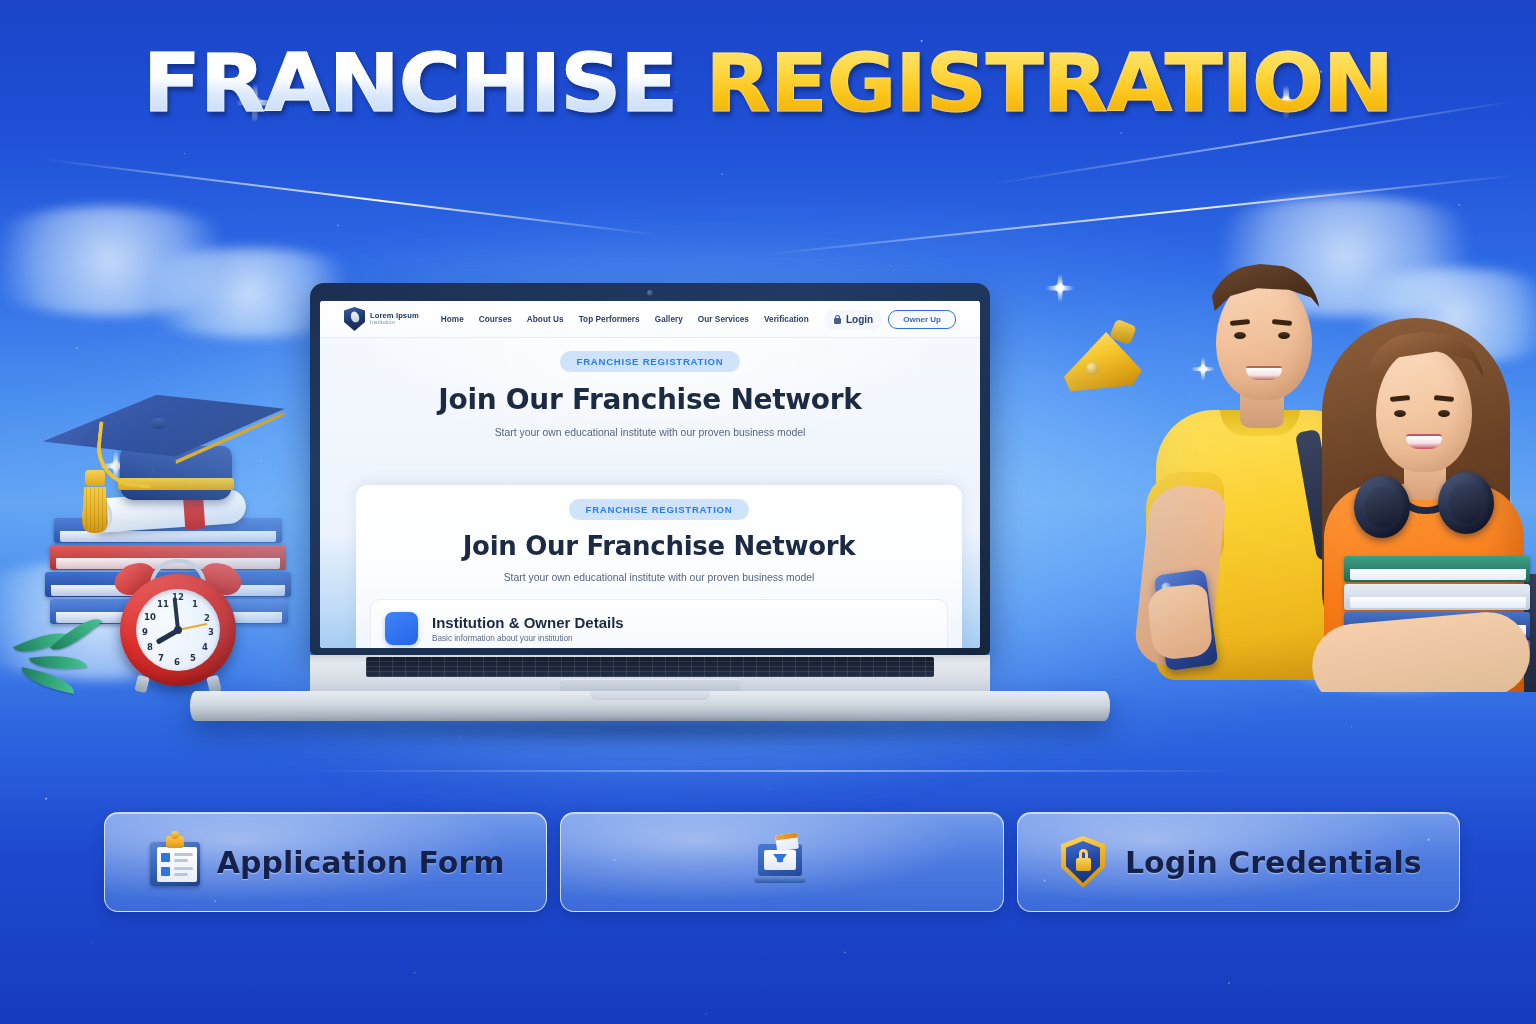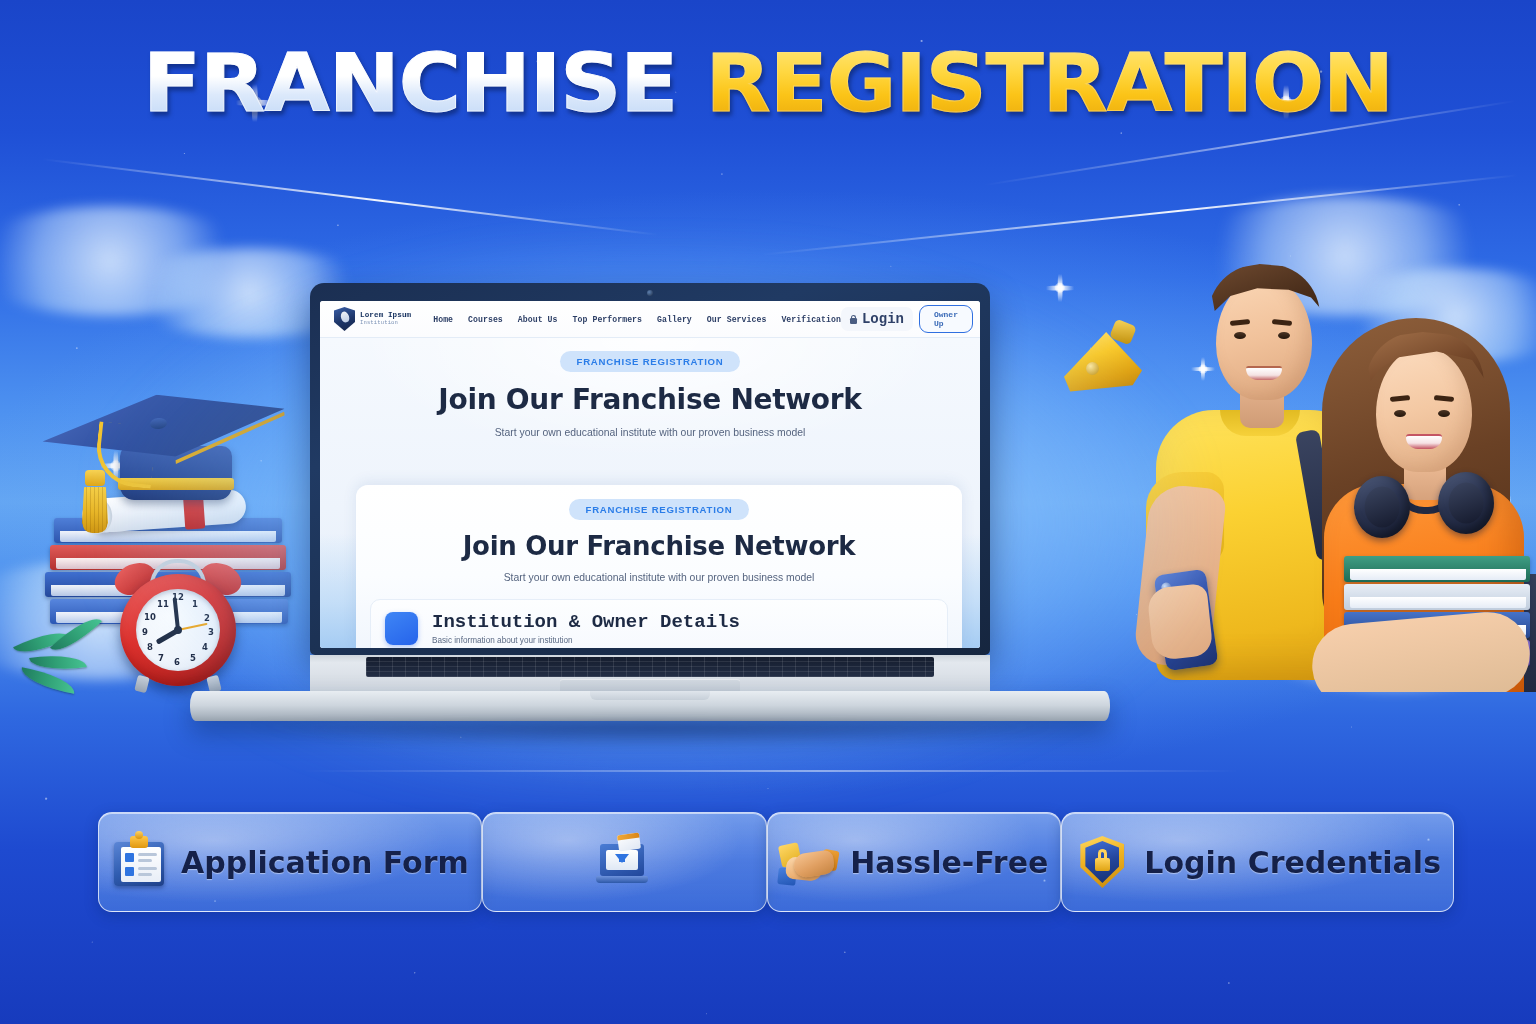--- a/index.html
+++ b/index.html
@@ -186,23 +186,23 @@
     overflow: hidden;
     background: linear-gradient(180deg, #f3f7fd 0%, #eaf2fc 45%, #dfeaf8 100%);
     position: relative;
   }
 
   
   #site-nav {
     height: 37px;
     background: linear-gradient(180deg,#ffffff 0%, #fbfcfe 100%);
     display: flex; align-items: center;
-    padding: 0 14px;
+    padding: 0 24px;
     border-bottom: 1px solid #e3ecf7;
-    position: relative; z-index: 4; font-family: Liberation Mono, monospace;
+    position: relative; z-index: 4;
   }
   #site-logo { display: flex; align-items: center; gap: 5px; flex: 0 0 auto; }
   #logo-shield {
     width: 21px; height: 24px; flex: 0 0 auto;
     background: linear-gradient(160deg, #3a5fa8 0%, #1d3568 55%, #16264b 100%);
     clip-path: polygon(50% 0%, 100% 15%, 100% 62%, 50% 100%, 0% 62%, 0% 15%);
     position: relative;
     box-shadow: 0 1px 2px rgba(10,30,70,.35);
   }
   #logo-shield::after {
@@ -226,21 +226,21 @@
   }
   #nav-right { margin-left: auto; display: flex; align-items: center; gap: 6px; }
   #login-chip {
     display: flex; align-items: center; gap: 5px;
     padding: 4px 9px; border-radius: 7px;
     background: #f4f7fc;
   }
   #lock-icon { width: 7px; height: 9px; position: relative; flex: 0 0 auto; }
   #lock-icon .body { position:absolute; bottom:0; left:0; width:7px; height:5.4px; border-radius:1.2px; background:#4a5d82; }
   #lock-icon .shackle { position:absolute; top:0; left:1.4px; width:4.2px; height:4.4px; border:1.3px solid #4a5d82; border-bottom:none; border-radius:3px 3px 0 0; }
-  #login-label { font-size: 14px; font-weight: bold; color: #2f4168; filter: blur(.3px); }
+  #login-label { font-size: 10px; font-weight: bold; color: #2f4168; filter: blur(.3px); }
   #signup-btn {
     padding: 4px 14px; border-radius: 9px;
     border: 1.4px solid #2f6fe0;
     background: #f7faff;
     font-size: 8px; font-weight: bold; color: #3b6bb8;
     filter: blur(.35px);
   }
 
   
   #screen-body { position: relative; height: 310px; }
@@ -307,21 +307,21 @@
     display: flex; align-items: center;
     padding: 0 14px;
     gap: 14px;
     text-align: left;
   }
   #step-icon {
     width: 33px; height: 33px; border-radius: 8px; flex: 0 0 auto;
     background: linear-gradient(150deg,#3f86f5 0%, #2563eb 100%);
     box-shadow: 0 2px 5px rgba(37,99,235,.35);
   }
-  #step-title { font-size: 19px; font-weight: bold; color: #1d2a44; font-family: Liberation Mono, monospace; }
+  #step-title { font-size: 15px; font-weight: bold; color: #1d2a44; font-family: Liberation Sans, sans-serif; }
   #step-desc  { font-size: 8.2px; color: #5b6a84; margin-top: 3px; filter: blur(.25px); }
 
   
   #base {
     position: relative;
     width: 920px; margin-top: 0;
     height: 72px;
   }
   #base-top {
     position: absolute; left: 120px; top: 0; width: 680px; height: 42px;
@@ -710,23 +710,23 @@
   .hb::after { content:""; position:absolute; left:6px; right:4px; top:50%; height:44%; background: linear-gradient(180deg,#ffffff,#e5ecf6); border-radius:0 0 2px 2px; }
   .hb.g { top: 0;  background: linear-gradient(180deg,#3f9e84,#1d6b55); }
   .hb.w { top: 28px; background: linear-gradient(180deg,#e8eef6,#c0cddd); }
   .hb.b { top: 56px; background: linear-gradient(180deg,#4673c8,#27478f); }
   .hb.p { top: 84px; background: linear-gradient(180deg,#8069c4,#55409b); }
   #girl-strap { position:absolute; left: 188px; top: 210px; width: 26px; height: 130px; background: linear-gradient(180deg,#e08a45,#b36224); border-radius:8px; transform: rotate(-7deg); }
   #girl-pack { position:absolute; left: 206px; top: 286px; width: 60px; height: 150px; background: linear-gradient(160deg,#36405c,#1b2236); border-radius: 22px 14px 12px 22px; }
 
   
   #features {
-    position: absolute; left: 98px; top: 812px;
+    position: absolute; left: 104px; top: 812px;
     width: 1356px; height: 100px;
-    display: flex; 
+    display: flex; gap: 13px;
     z-index: 35;
   }
   .feature {
     flex: 1 1 0;
     border-radius: 14px;
     border: 1.6px solid rgba(255,255,255,.72);
     background:
       radial-gradient(ellipse at 30% 28%, rgba(255,255,255,.42) 0%, rgba(255,255,255,0) 62%),
       linear-gradient(180deg, rgba(188,222,255,.52) 0%, rgba(146,197,250,.40) 50%, rgba(118,176,245,.36) 100%);
     box-shadow: 0 4px 14px rgba(8,36,100,.30), inset 0 1px 0 rgba(255,255,255,.55);
@@ -1126,30 +1126,20 @@
     <div class="feature">
       <span class="feature-icon ic-laptop">
         <span class="lid2"></span>
         <span class="scr2"></span>
         <span class="arrow"></span>
         <span class="deck2"></span>
         <span class="doc"></span>
       </span>
     </div>
 
-    <div class="feature">
-      <span class="feature-icon ic-shake">
-        <span class="cuff-y"></span>
-        <span class="cuff-b"></span>
-        <span class="cuff-o"></span>
-        <span class="h2"></span>
-        <span class="h1"></span>
-      </span>
-      <span class="feature-label">Hassle-Free</span>
-    </div>
 
     <div class="feature">
       <span class="feature-icon ic-shield">
         <span class="sh"></span>
         <span class="sh-in"></span>
         <span class="lk-sh"></span>
         <span class="lk-body"></span>
       </span>
       <span class="feature-label">Login Credentials</span>
     </div>

